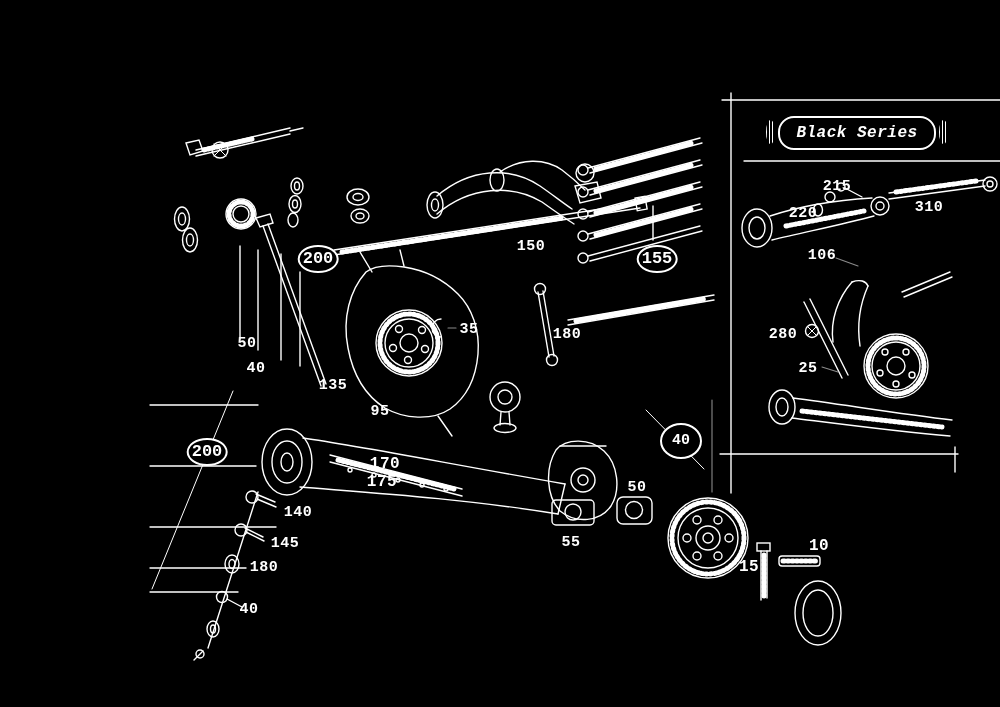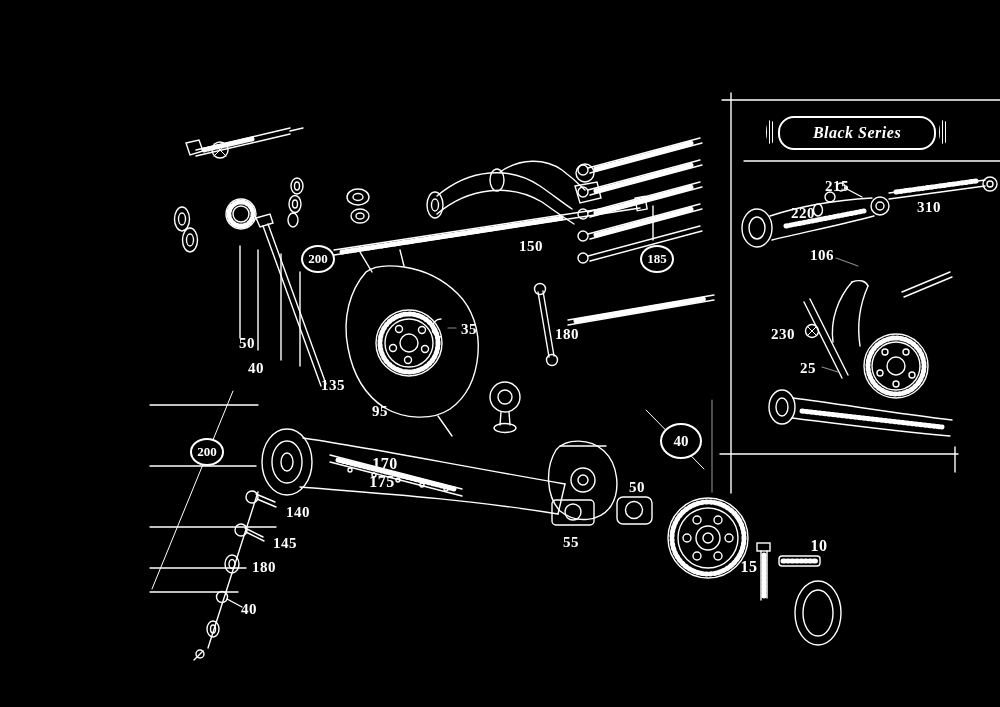--- a/index.html
+++ b/index.html
@@ -1,34 +1,34 @@
 <!DOCTYPE html>
 <html><head>
 <meta charset="utf-8">
 <style>
   html,body{margin:0;padding:0;background:#000;}
   .stage{
     position:relative;width:1000px;height:707px;background:#000;overflow:hidden;
-    font-family:Liberation Serif, serif;
+    font-family:Liberation Mono, monospace;
   }
   svg{position:absolute;left:0;top:0;}
   svg *{fill:none;stroke:#fff;stroke-width:1.4;stroke-linecap:round;}
   svg .ld{stroke:#8a8a8a;stroke-width:1.1;}
   svg .th{stroke-dasharray:1.6 2.8;stroke-width:5;}
   svg .thin{stroke-width:1;}
   .co{
     position:absolute;transform:translate(-50%,-50%);
     color:#fff;font-weight:bold;font-size:15px;letter-spacing:.5px;
     white-space:nowrap;z-index:3;
   }
   .co.sm{font-size:16px;}
   .co.circ{
     background:#000;border:2px solid #fff;border-radius:50%;
     min-width:24px;height:24px;line-height:24px;text-align:center;
-    padding:0 3px;font-size:13px;letter-spacing:0;
+    padding:0 3px;font-size:17px;letter-spacing:0;
   }
   .co.circ.big{min-width:32px;height:32px;line-height:32px;font-size:15px;}
   .badge{
     position:absolute;left:778px;top:116px;width:154px;height:30px;
     background:#000;border:2px solid #fff;border-radius:16px;
     color:#fff;font-weight:bold;font-style:italic;font-size:16px;letter-spacing:.5px;
     display:flex;align-items:center;justify-content:center;z-index:3;
   }
   .badge .cap{
     position:absolute;top:2px;width:9px;height:24px;border-radius:50%;
@@ -314,21 +314,21 @@
   </svg>
 
   <div class="badge">
     <span class="cap l"></span>
     <span>Black Series</span>
     <span class="cap r"></span>
   </div>
 
   <span class="co circ" style="left:318px;top:259px">200</span>
   <span class="co" style="left:531px;top:246px">150</span>
-  <span class="co circ" style="left:657px;top:259px">185</span>
+  <span class="co circ" style="left:657px;top:259px">155</span>
   <span class="co" style="left:567px;top:334px">180</span>
   <span class="co" style="left:469px;top:329px">35</span>
   <span class="co" style="left:247px;top:343px">50</span>
   <span class="co" style="left:256px;top:368px">40</span>
   <span class="co" style="left:333px;top:385px">135</span>
   <span class="co" style="left:380px;top:411px">95</span>
   <span class="co circ" style="left:207px;top:452px">200</span>
   <span class="co circ big" style="left:681px;top:441px">40</span>
   <span class="co sm" style="left:385px;top:464px">170</span>
   <span class="co sm" style="left:382px;top:482px">175</span>
@@ -338,16 +338,16 @@
   <span class="co" style="left:249px;top:609px">40</span>
   <span class="co" style="left:571px;top:542px">55</span>
   <span class="co" style="left:637px;top:487px">50</span>
   <span class="co sm" style="left:749px;top:567px">15</span>
   <span class="co sm" style="left:819px;top:546px">10</span>
 
   <span class="co" style="left:837px;top:186px">215</span>
   <span class="co" style="left:803px;top:213px">220</span>
   <span class="co" style="left:929px;top:207px">310</span>
   <span class="co" style="left:822px;top:255px">106</span>
-  <span class="co" style="left:783px;top:334px">230</span>
+  <span class="co" style="left:783px;top:334px">280</span>
   <span class="co" style="left:808px;top:368px">25</span>
 
 </div>
 
 </body></html>

